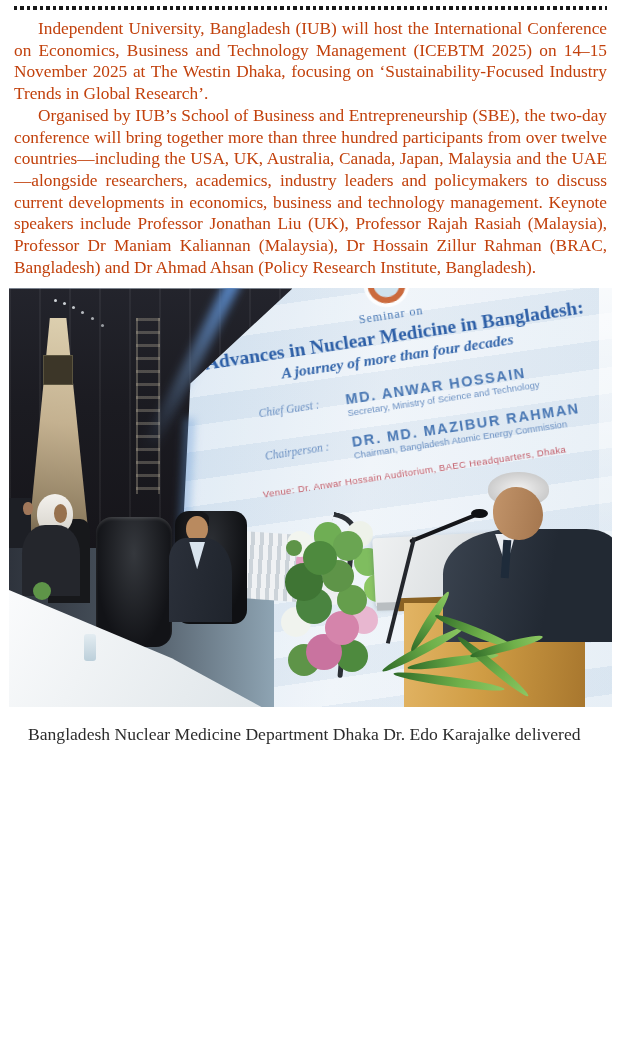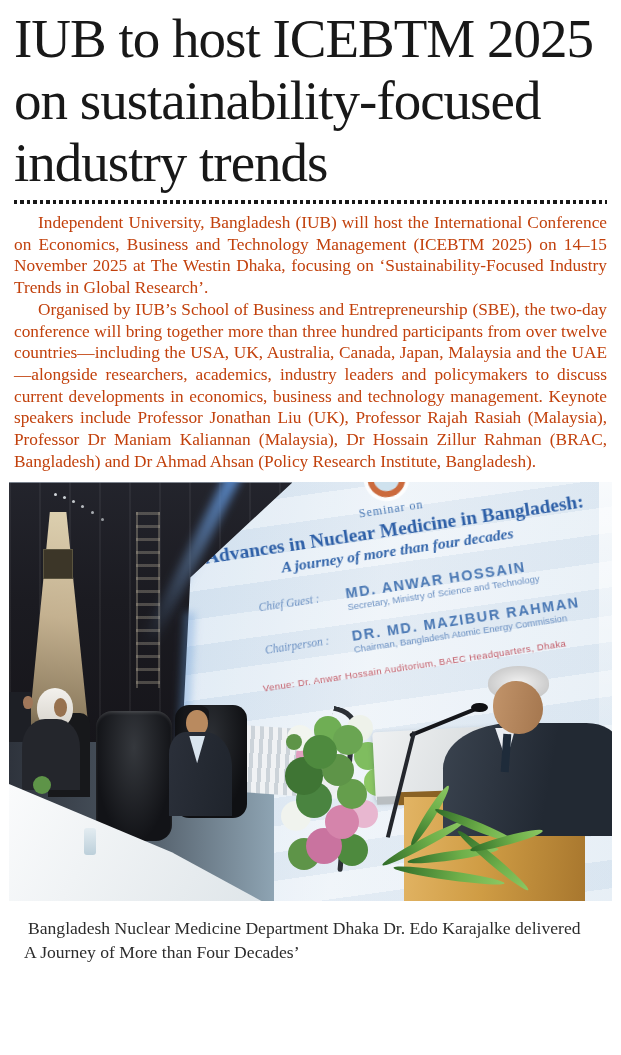--- a/index.html
+++ b/index.html
@@ -160,25 +160,20 @@
   figcaption{margin:16px 14px 0 6px;font-size:17.6px;line-height:23.5px;color:#2c2c2c;}
   figcaption .cl{display:block;}
   figcaption .cl0{padding-left:22px;}
   figcaption .cl2{padding-left:18px;}
 </style>
 </head>
 <body>
 
 <div class="page">
 
-  <h1 class="headline">
-    <span>IUB to host ICEBTM 2025</span>
-    <span>on sustainability-focused</span>
-    <span>industry trends</span>
-  </h1>
 
   <div class="dotted"></div>
 
   <div class="bodytext">
     <p>Independent University, Bangladesh (IUB) will host the International Conference on Economics, Business and Technology Management (ICEBTM 2025) on 14–15 November 2025 at The Westin Dhaka, focusing on ‘Sustainability-Focused Industry Trends in Global Research’.</p>
     <p>Organised by IUB’s School of Business and Entrepreneurship (SBE), the two-day conference will bring together more than three hundred participants from over twelve countries—including the USA, UK, Australia, Canada, Japan, Malaysia and the UAE—alongside researchers, academics, industry leaders and policymakers to discuss current developments in economics, business and technology management. Keynote speakers include Professor Jonathan Liu (UK), Professor Rajah Rasiah (Malaysia), Professor Dr Maniam Kaliannan (Malaysia), Dr Hossain Zillur Rahman (BRAC, Bangladesh) and Dr Ahmad Ahsan (Policy Research Institute, Bangladesh).</p>
   </div>
 
   <figure>
     <div class="photo">
@@ -257,17 +252,16 @@
         <span class="leaf"></span>
         <span class="leaf"></span>
         <span class="leaf"></span>
         <span class="leaf"></span>
         <span class="leaf"></span>
       </div>
     </div>
 
     <figcaption>
       <span class="cl cl0">Bangladesh Nuclear Medicine Department Dhaka Dr. Edo Karajalke delivered</span>
-      <span class="cl cl2">A Journey of More than Four Decades’</span>
     </figcaption>
   </figure>
 
 </div>
 
 </body></html>

